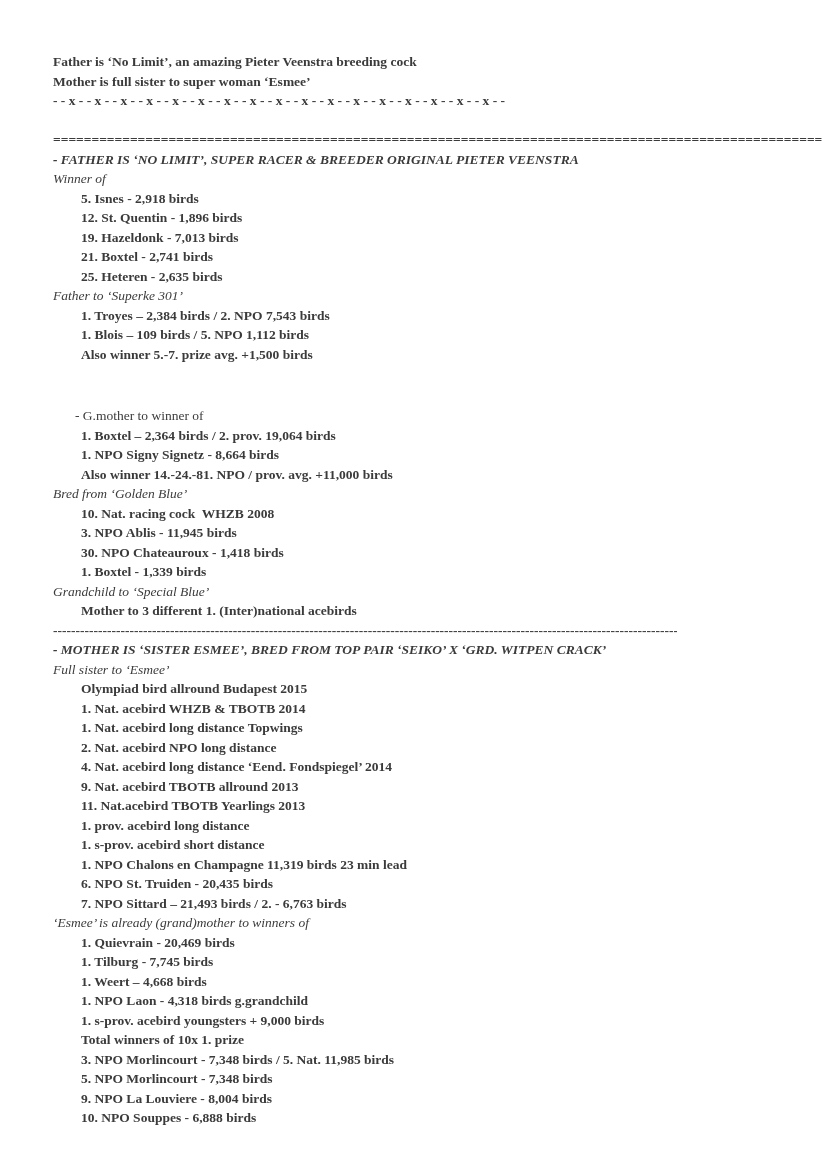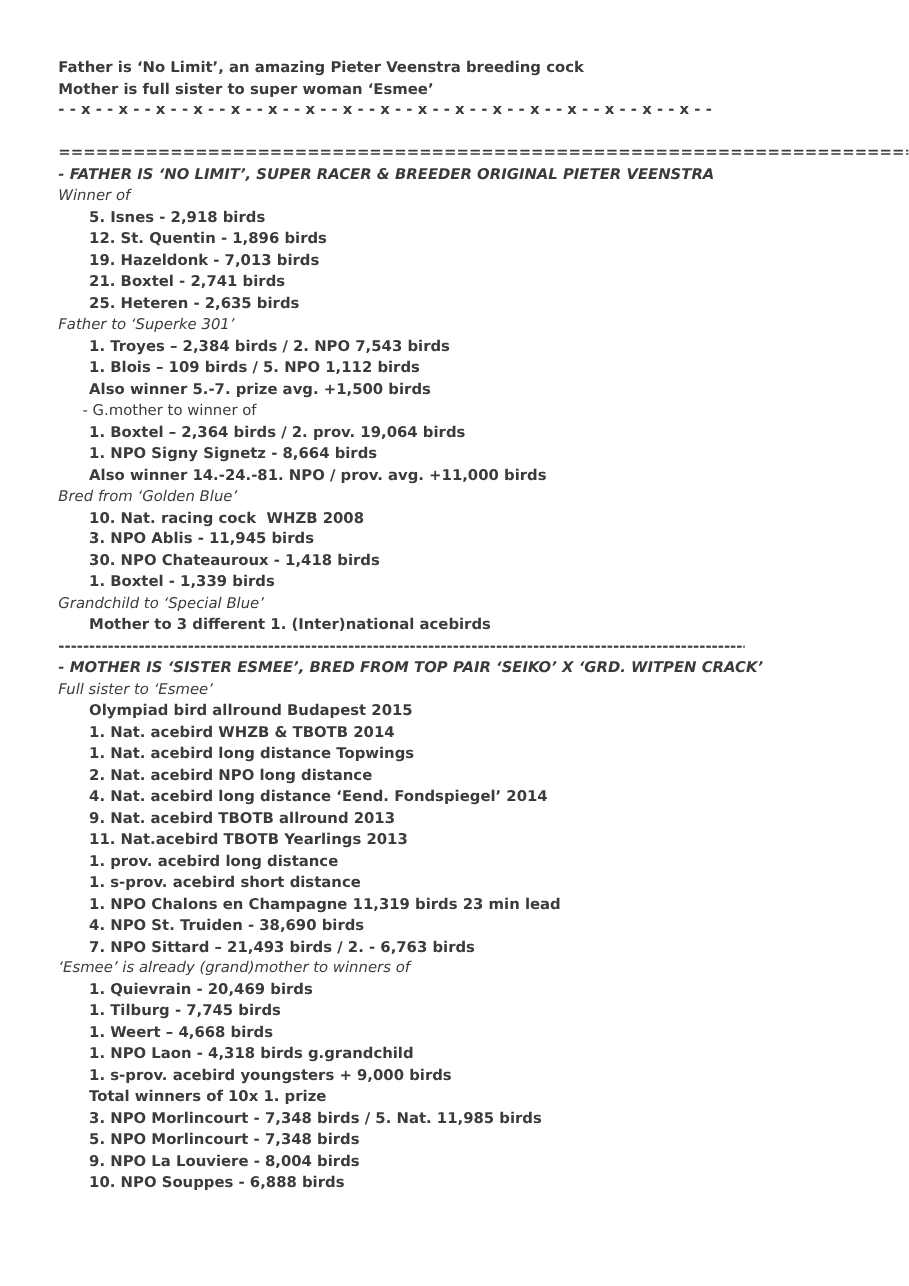--- a/index.html
+++ b/index.html
@@ -10,33 +10,34 @@
   body {
     width: 826px;
     height: 1169px;
     overflow: hidden;
     font-family: "DejaVu Sans", "Liberation Sans", sans-serif;
   }
   #doc {
     padding: 52px 0 0 53px;
     box-sizing: border-box;
     width: 722px;
+    font-family: Liberation Serif, serif;
   }
   .line {
     white-space: pre;
     font-size: 13.5px;
     line-height: 19.5px;
     color: #3b3b3b;
   }
   .b  { font-weight: 700; }
   .i  { font-style: italic; font-weight: 400; }
   .bi { font-weight: 700; font-style: italic; }
   .r  { font-weight: 400; }
   .ind1 { padding-left: 28px; }
-  .indg { padding-left: 22px; }
+  .indg { padding-left: 22px; margin-top: 42px; }
   .blank { height: 19.5px; }
   .clip-full { overflow: hidden; width: 773px; }
   .clip-dash { overflow: hidden; width: 624px; }
 </style>
 </head>
 <body>
 
 <div id="doc">
     <div class="line b">Father is ‘No Limit’, an amazing Pieter Veenstra breeding cock</div>
     <div class="line b">Mother is full sister to super woman ‘Esmee’</div>
@@ -71,21 +72,21 @@
     <div class="line b ind1">Olympiad bird allround Budapest 2015</div>
     <div class="line b ind1">1. Nat. acebird WHZB &amp; TBOTB 2014</div>
     <div class="line b ind1">1. Nat. acebird long distance Topwings</div>
     <div class="line b ind1">2. Nat. acebird NPO long distance</div>
     <div class="line b ind1">4. Nat. acebird long distance ‘Eend. Fondspiegel’ 2014</div>
     <div class="line b ind1">9. Nat. acebird TBOTB allround 2013</div>
     <div class="line b ind1">11. Nat.acebird TBOTB Yearlings 2013</div>
     <div class="line b ind1">1. prov. acebird long distance</div>
     <div class="line b ind1">1. s-prov. acebird short distance</div>
     <div class="line b ind1">1. NPO Chalons en Champagne 11,319 birds 23 min lead</div>
-    <div class="line b ind1">4. NPO St. Truiden - 38,690 birds</div>
+    <div class="line b ind1">6. NPO St. Truiden - 20,435 birds</div>
     <div class="line b ind1">7. NPO Sittard – 21,493 birds / 2. - 6,763 birds</div>
     <div class="line i">‘Esmee’ is already (grand)mother to winners of</div>
     <div class="line b ind1">1. Quievrain - 20,469 birds</div>
     <div class="line b ind1">1. Tilburg - 7,745 birds</div>
     <div class="line b ind1">1. Weert – 4,668 birds</div>
     <div class="line b ind1">1. NPO Laon - 4,318 birds g.grandchild</div>
     <div class="line b ind1">1. s-prov. acebird youngsters + 9,000 birds</div>
     <div class="line b ind1">Total winners of 10x 1. prize</div>
     <div class="line b ind1">3. NPO Morlincourt - 7,348 birds / 5. Nat. 11,985 birds</div>
     <div class="line b ind1">5. NPO Morlincourt - 7,348 birds</div>

